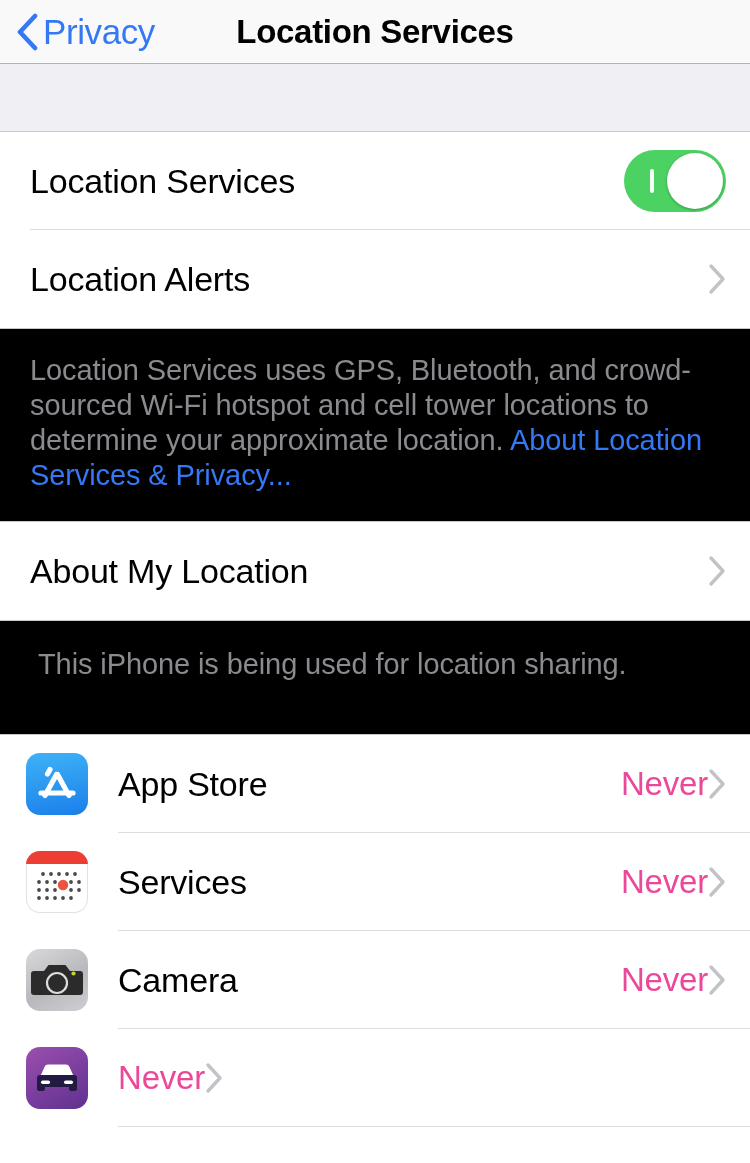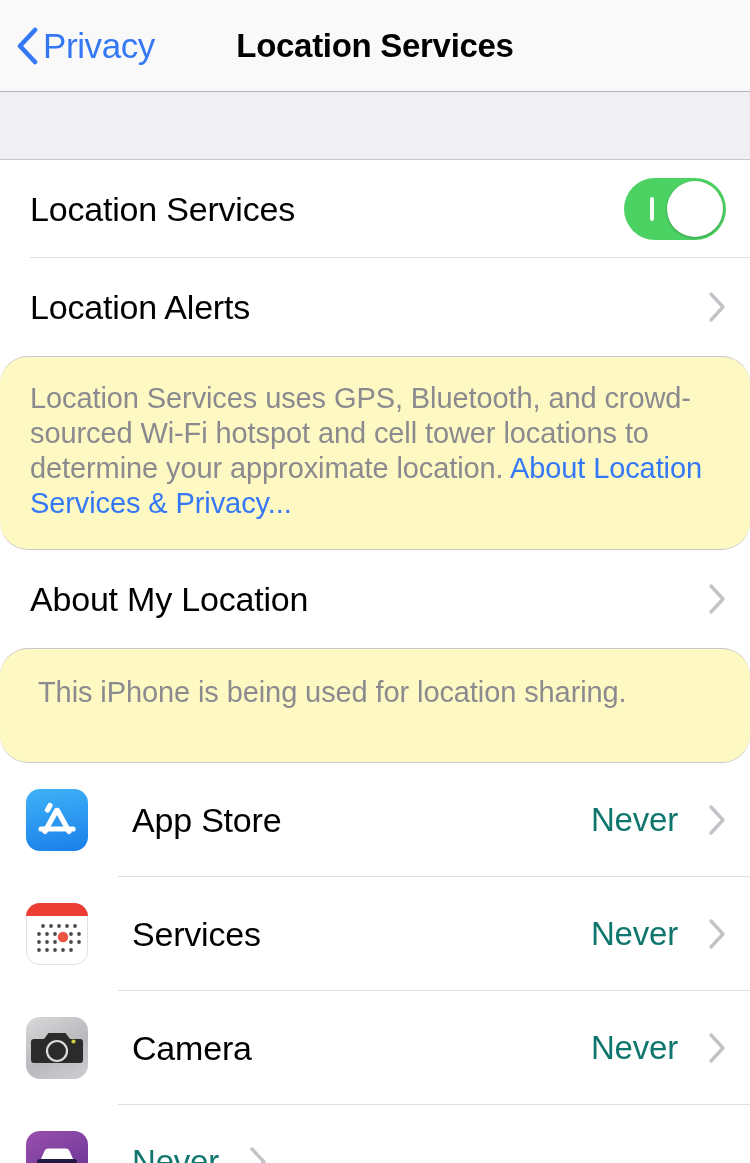--- a/index.html
+++ b/index.html
@@ -16,21 +16,21 @@
     position: relative;
     width: 750px;
     height: 1163px;
     overflow: hidden;
     background: #ffffff;
   }
 
   
   .navbar {
     position: relative;
-    height: 92px;
+    height: 64px;
     background: #f9f9f9;
     border-bottom: 1px solid #b2b2b2;
     display: flex;
     align-items: center;
   }
   .back-button {
     display: flex;
     align-items: center;
     position: absolute;
     left: 16px;
@@ -94,23 +94,23 @@
   .row-sep.inset-app { left: 118px; }
 
   .row-title {
     font-size: 34px;
     color: #000;
     letter-spacing: -0.2px;
     flex: 1;
   }
   .row-value {
     font-size: 33px;
-    color: #0f766e;
+    color: #ec4899;
     letter-spacing: -0.2px;
-    margin-right: 16px;
+    margin-right: 0;
   }
 
   .chevron {
     width: 18px;
     height: 32px;
     flex: none;
   }
 
   
   .toggle {
@@ -138,50 +138,48 @@
     top: 19px;
     width: 4px;
     height: 24px;
     background: #ffffff;
     border-radius: 2px;
     opacity: 0.95;
   }
 
   
   .footer-block {
-    background: #fef9c3;
+    background: #000000;
     border-top: 1px solid #c8c7cc;
     border-bottom: 1px solid #c8c7cc;
     padding: 24px 30px 28px 30px;
-    border-radius: 28px;
   }
   .footer-text {
     font-size: 29px;
     line-height: 35px;
     color: #8a8a8f;
     letter-spacing: -0.1px;
   }
   .footer-link {
     color: #3478f6;
   }
   .footer-block.short {
     padding: 26px 30px 52px 38px;
   }
 
   
   .app-row {
     position: relative;
     display: flex;
     align-items: center;
-    height: 114px;
+    height: 98px;
     background: #ffffff;
     padding-left: 26px;
     padding-right: 24px;
     cursor: pointer;
-    gap: 14px;
   }
   .app-icon {
     width: 62px;
     height: 62px;
     border-radius: 14px;
     flex: none;
     margin-right: 30px;
     overflow: hidden;
     position: relative;
   }

